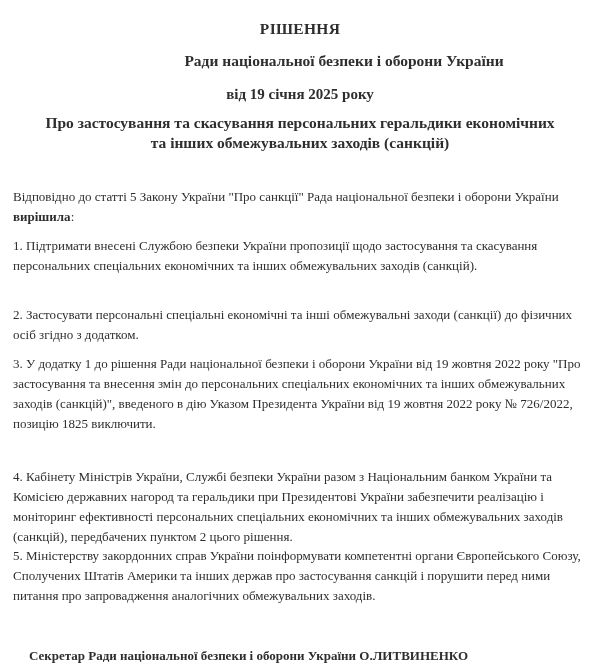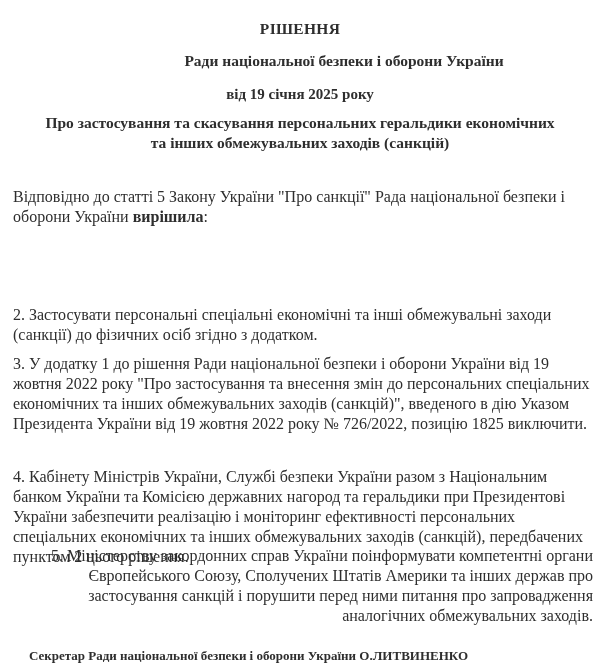--- a/index.html
+++ b/index.html
@@ -49,29 +49,29 @@
     width: 520px;
     font-size: 15.5px;
     font-weight: bold;
     line-height: 20px;
   }
   .para {
     position: absolute;
     left: 13px;
     width: 580px;
     margin: 0;
-    font-size: 16px;
+    font-size: 13px;
     line-height: 20px;
   }
   .p-intro { top: 187px; }
   .p-1 { top: 236px; }
   .p-2 { top: 305px; }
   .p-3 { top: 354px; }
   .p-4 { top: 467px; }
-  .p-5 { top: 546px; text-align: right; }
+  .p-5 { top: 546px; }
   .signature {
     position: absolute;
     left: 13px;
     top: 632px;
     width: 580px;
     margin: 16px;
     font-size: 13px;
     font-weight: bold;
   }
   b { font-weight: bold; }
@@ -80,19 +80,20 @@
 <body>
 
 <div class="doc">
   <h1 class="center title">РІШЕННЯ</h1>
   <h2 class="center council">Ради національної безпеки і оборони України</h2>
   <p class="center date">від 19 січня 2025 року</p>
   <h3 class="center subject">Про застосування та скасування персональних геральдики економічних та інших обмежувальних заходів (санкцій)</h3>
 
   <p class="para p-intro"><span>Відповідно до статті 5 Закону України "Про санкції" Рада національної безпеки і оборони України </span><b>вирішила</b><span>:</span></p>
 
+  <p class="para p-1">1. Підтримати внесені Службою безпеки України пропозиції щодо застосування та скасування персональних спеціальних економічних та інших обмежувальних заходів (санкцій).</p>
   <p class="para p-2">2. Застосувати персональні спеціальні економічні та інші обмежувальні заходи (санкції) до фізичних осіб згідно з додатком.</p>
   <p class="para p-3">3. У додатку 1 до рішення Ради національної безпеки і оборони України від 19 жовтня 2022 року "Про застосування та внесення змін до персональних спеціальних економічних та інших обмежувальних заходів (санкцій)", введеного в дію Указом Президента України від 19 жовтня 2022 року № 726/2022, позицію 1825 виключити.</p>
   <p class="para p-4">4. Кабінету Міністрів України, Службі безпеки України разом з Національним банком України та Комісією державних нагород та геральдики при Президентові України забезпечити реалізацію і моніторинг ефективності персональних спеціальних економічних та інших обмежувальних заходів (санкцій), передбачених пунктом 2 цього рішення.</p>
   <p class="para p-5">5. Міністерству закордонних справ України поінформувати компетентні органи Європейського Союзу, Сполучених Штатів Америки та інших держав про застосування санкцій і порушити перед ними питання про запровадження аналогічних обмежувальних заходів.</p>
 
   <p class="signature">Секретар Ради національної безпеки і оборони України О.ЛИТВИНЕНКО</p>
 </div>
 
 </body></html>

